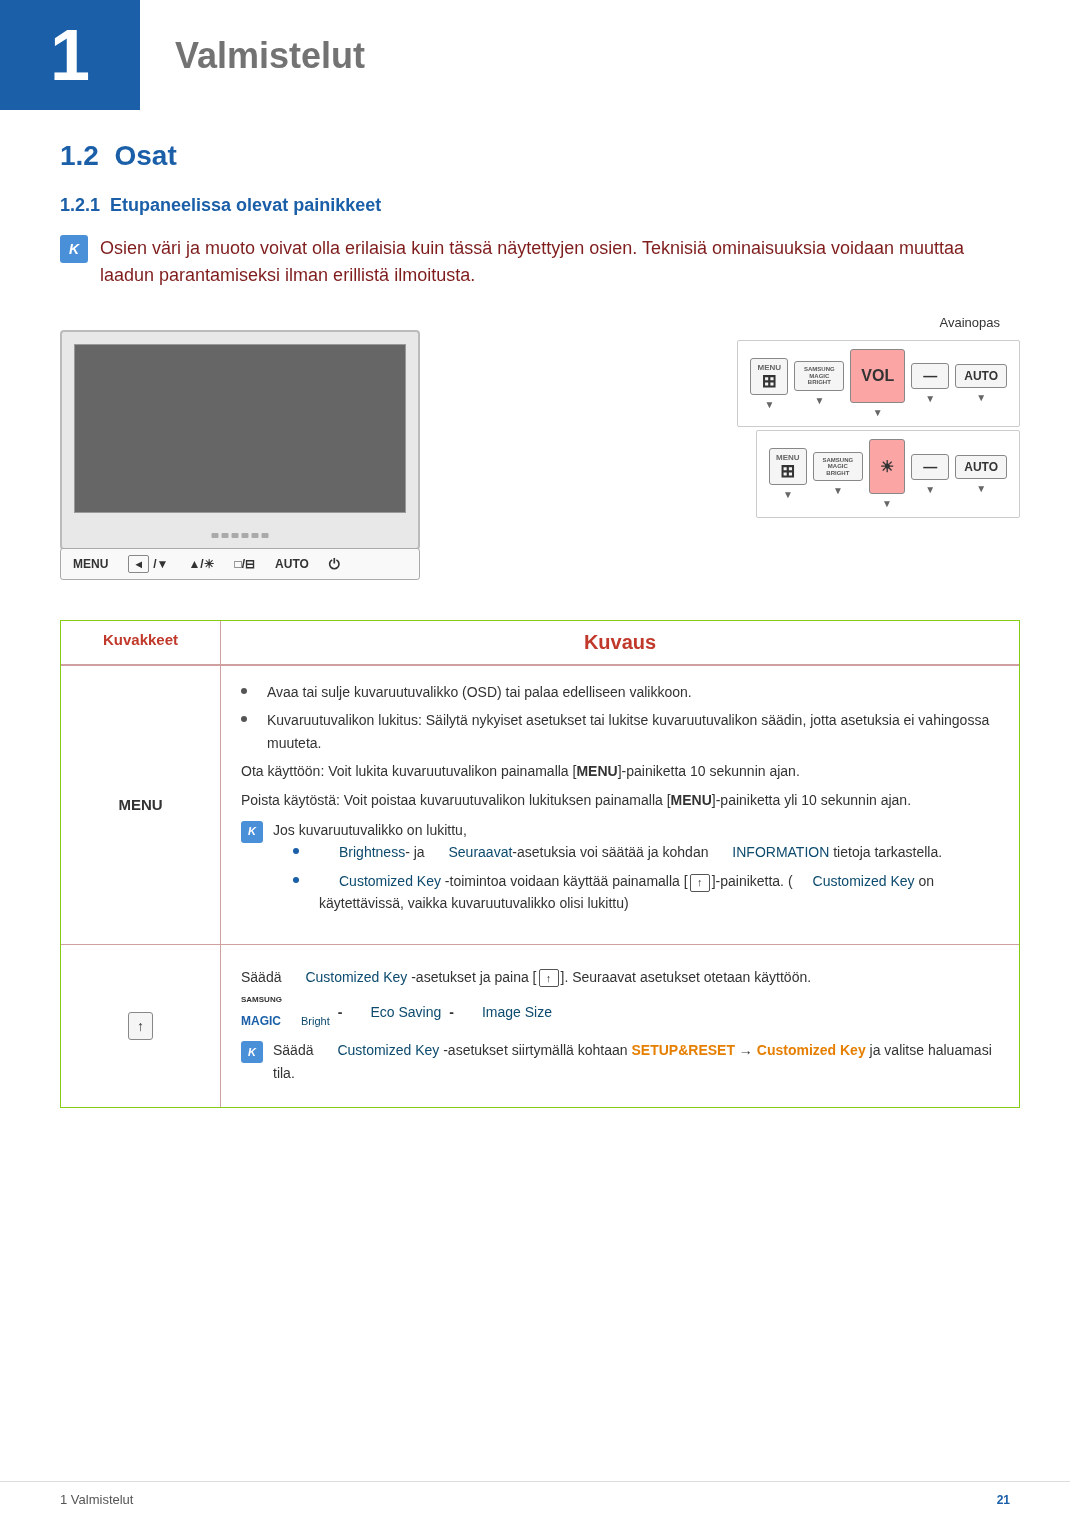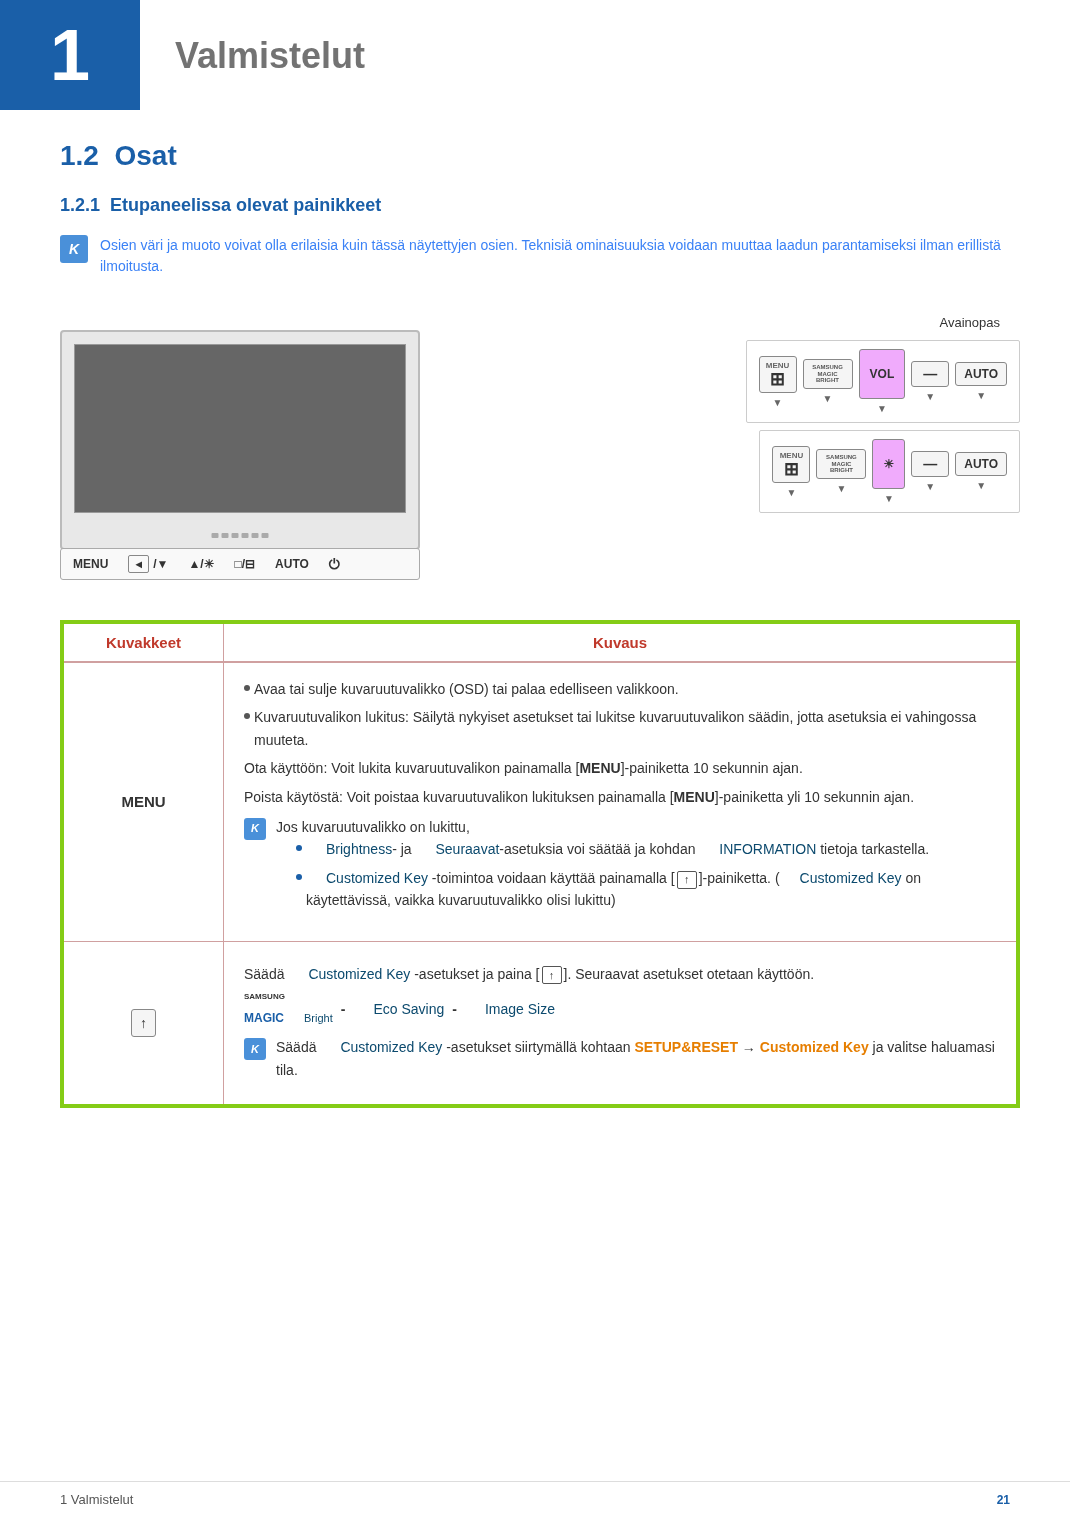--- a/index.html
+++ b/index.html
@@ -77,22 +77,22 @@
       flex-shrink: 0;
       display: flex;
       align-items: center;
       justify-content: center;
       color: white;
       font-size: 14px;
       font-style: italic;
       font-weight: bold;
     }
     .note-text {
-      font-size: 14px;
-      color: #3b82f6;
+      font-size: 18px;
+      color: #7f1d1d;
       line-height: 1.5;
     }
 
     
     .diagram-area {
       position: absolute;
       top: 310px;
       left: 60px;
       right: 60px;
       height: 280px;
@@ -171,23 +171,23 @@
       background: #f5f5f5;
       display: flex;
       flex-direction: column;
       align-items: center;
       min-width: 38px;
     }
     .key-btn-vol {
       border: 1.5px solid #888;
       border-radius: 3px;
       padding: 17px 10px;
-      font-size: 12px;
-      font-weight: bold;
-      background: #f0abfc;
+      font-size: 16px;
+      font-weight: bold;
+      background: #fca5a5;
     }
     .key-btn-auto {
       border: 1.5px solid #888;
       border-radius: 3px;
       padding: 4px 8px;
       font-size: 12px;
       font-weight: bold;
       background: #f5f5f5;
     }
     .key-btn-dash {
@@ -233,21 +233,21 @@
     .power-icon {
       font-size: 14px;
     }
 
     
     .main-table {
       position: absolute;
       top: 620px;
       left: 60px;
       right: 60px;
-      border: 4px solid #84cc16;
+      border: 1px solid #84cc16;
       border-collapse: collapse;
     }
     .table-header-row {
       display: flex;
       background: #fff;
     }
     .th-kuvakkeet {
       width: 160px;
       flex-shrink: 0;
       padding: 10px 15px;
@@ -256,21 +256,21 @@
       font-size: 15px;
       border-right: 1px solid #d0a0a0;
       border-bottom: 1px solid #d0a0a0;
       text-align: center;
     }
     .th-kuvaus {
       flex: 1;
       padding: 10px 15px;
       font-weight: bold;
       color: #c0392b;
-      font-size: 15px;
+      font-size: 20px;
       border-bottom: 1px solid #d0a0a0;
       text-align: center;
     }
     .table-body-row {
       display: flex;
       border-top: 1px solid #d0a0a0;
     }
     .td-icon {
       width: 160px;
       flex-shrink: 0;
@@ -286,21 +286,21 @@
     .td-content {
       flex: 1;
       padding: 15px 20px;
       font-size: 14px;
       line-height: 1.6;
       color: #333;
     }
     .bullet-item {
       display: flex;
       align-items: flex-start;
-      gap: 4px;
+      gap: 20px;
       margin-bottom: 6px;
     }
     .bullet-dot {
       width: 6px;
       height: 6px;
       background: #555;
       border-radius: 50%;
       margin-top: 7px;
       flex-shrink: 0;
     }

